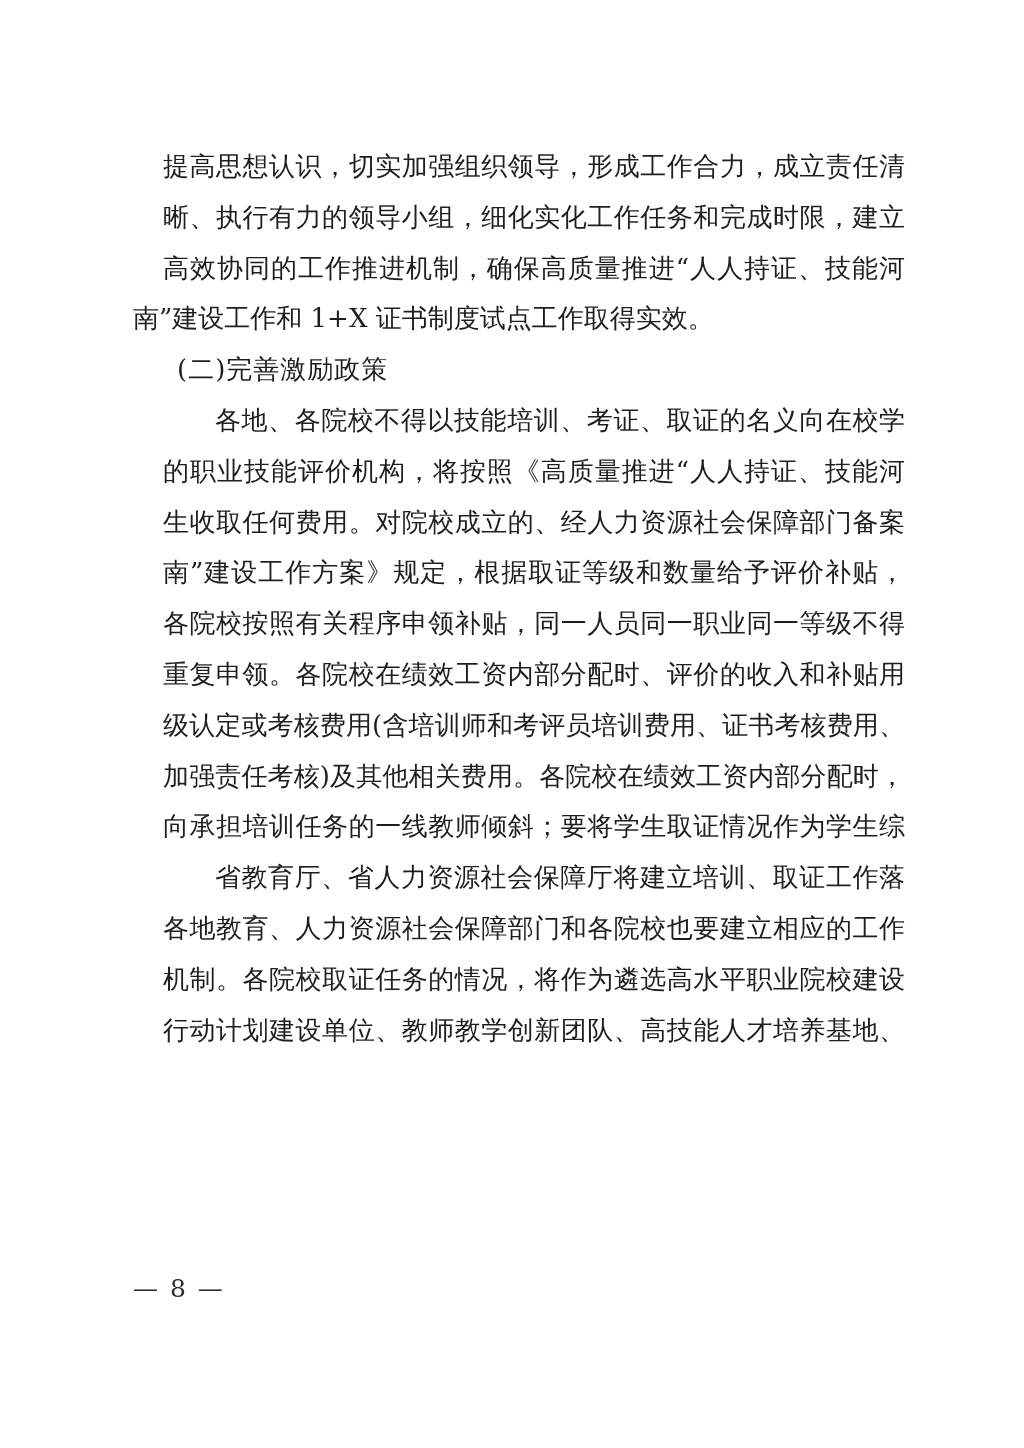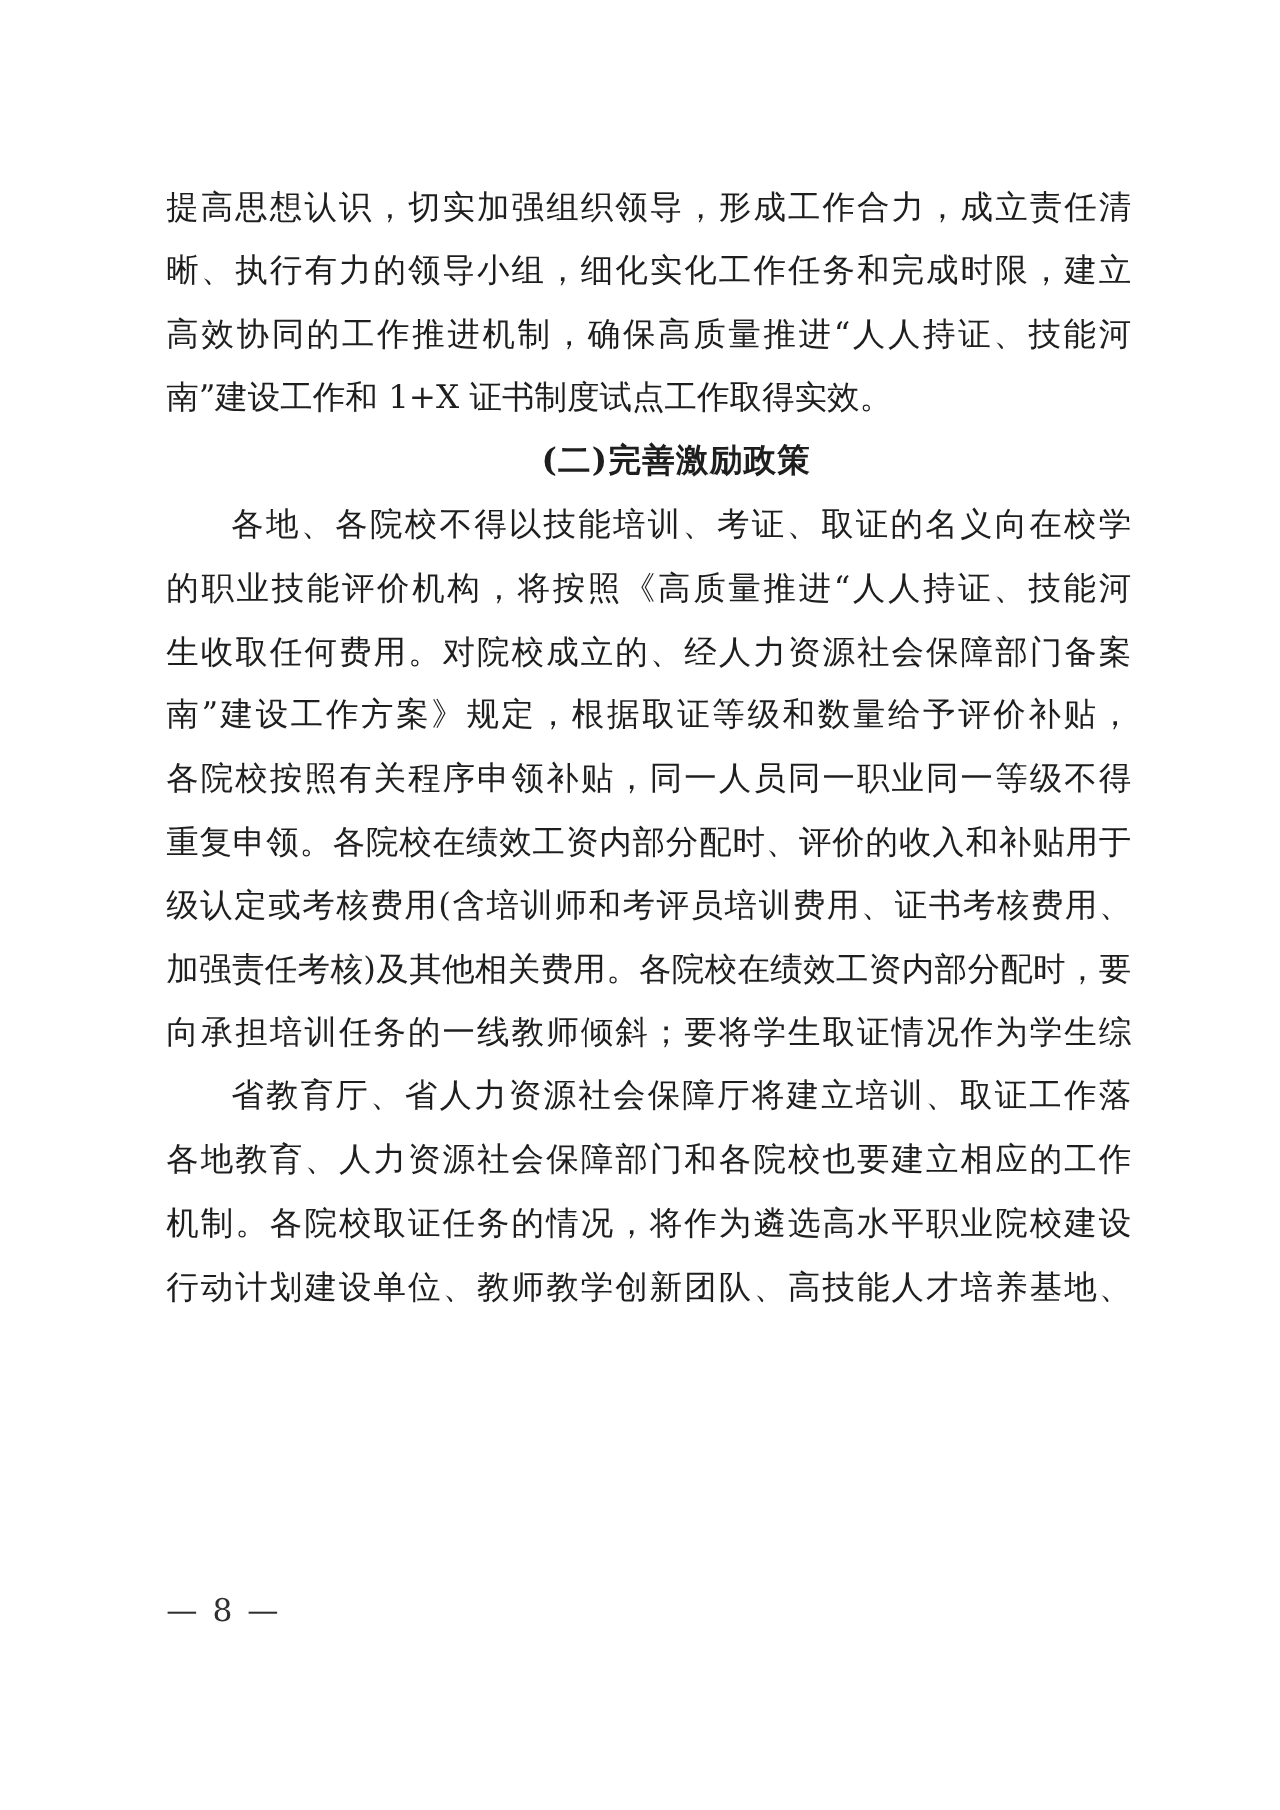--- a/index.html
+++ b/index.html
@@ -31,32 +31,32 @@
     font-size: 26px;
     color: #1e1e1e;
     overflow: hidden;
     white-space: nowrap;
   }
   .line.justify {
     white-space: normal;
     text-align: justify;
     text-align-last: justify;
     text-justify: inter-character;
+    margin-left: 30px;
   }
   .line.left {
     text-align: left;
   }
   .line.indent {
     text-indent: 52px;
   }
   .line.heading {
-    font-weight: 700;
+    font-weight: 400;
     text-indent: 44px;
     letter-spacing: 1px;
-    text-align: center;
   }
   .page-num {
     position: absolute;
     left: 133px;
     top: 1264px;
     height: 50px;
     line-height: 50px;
     font-size: 25px;
     color: #2f2f2f;
     letter-spacing: 2px;

